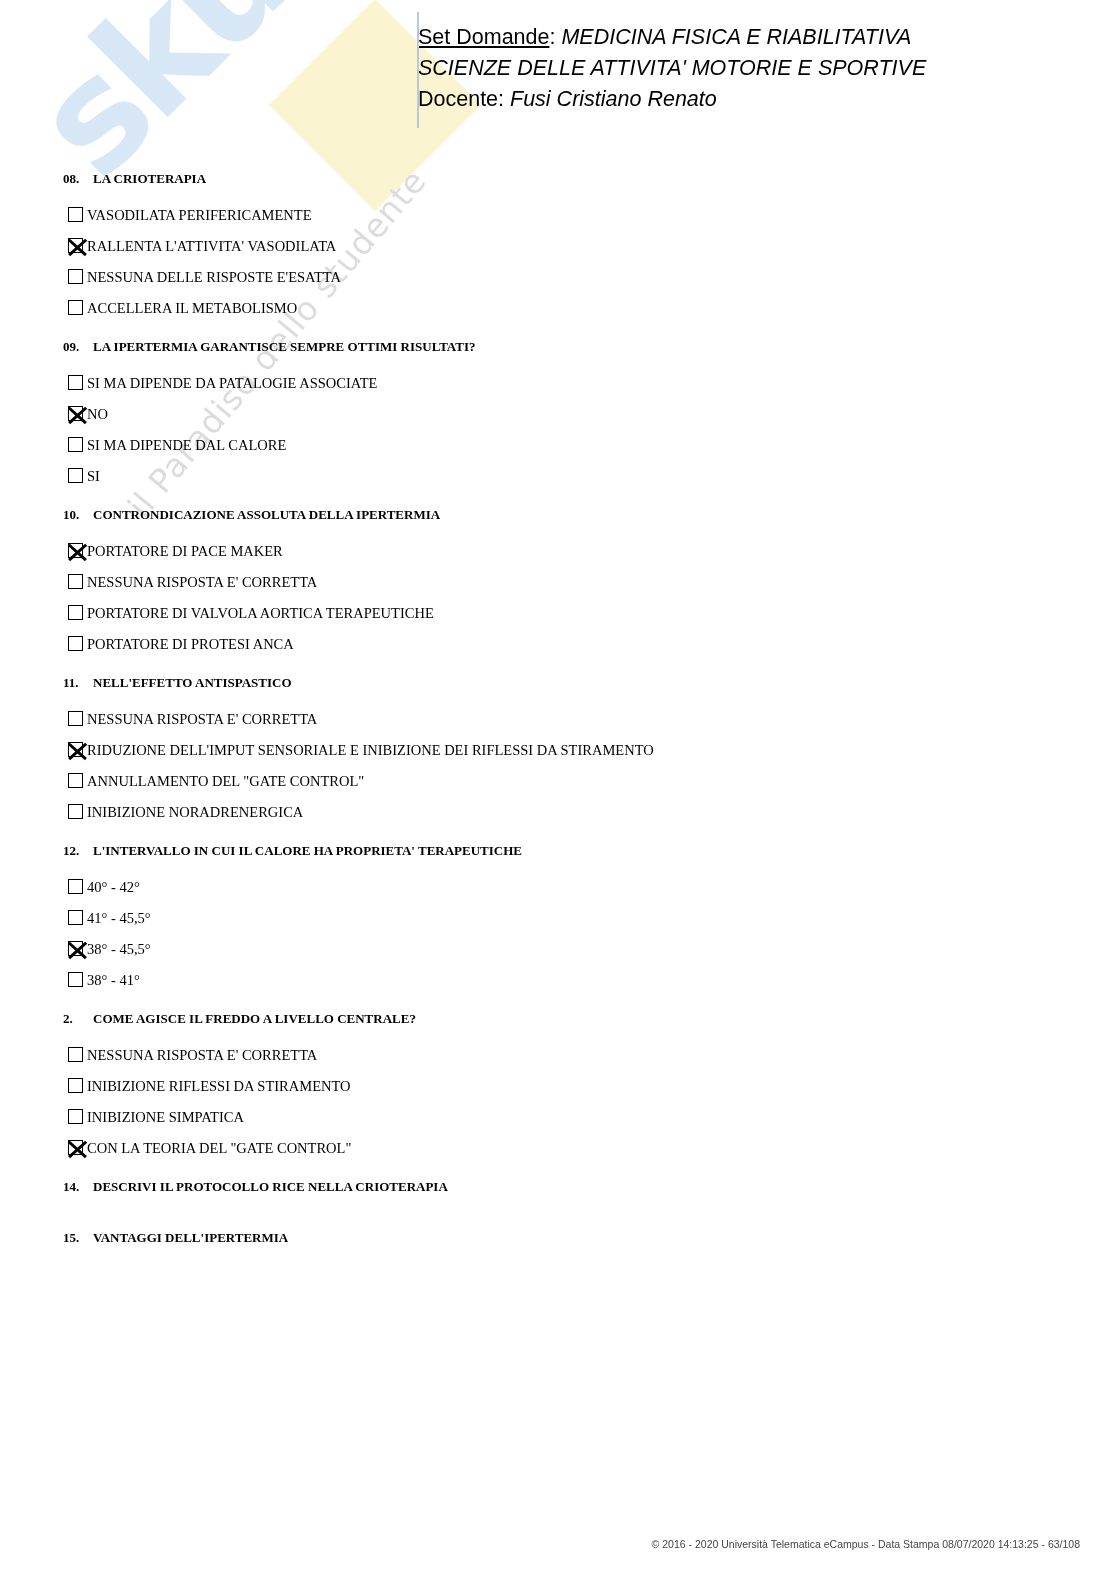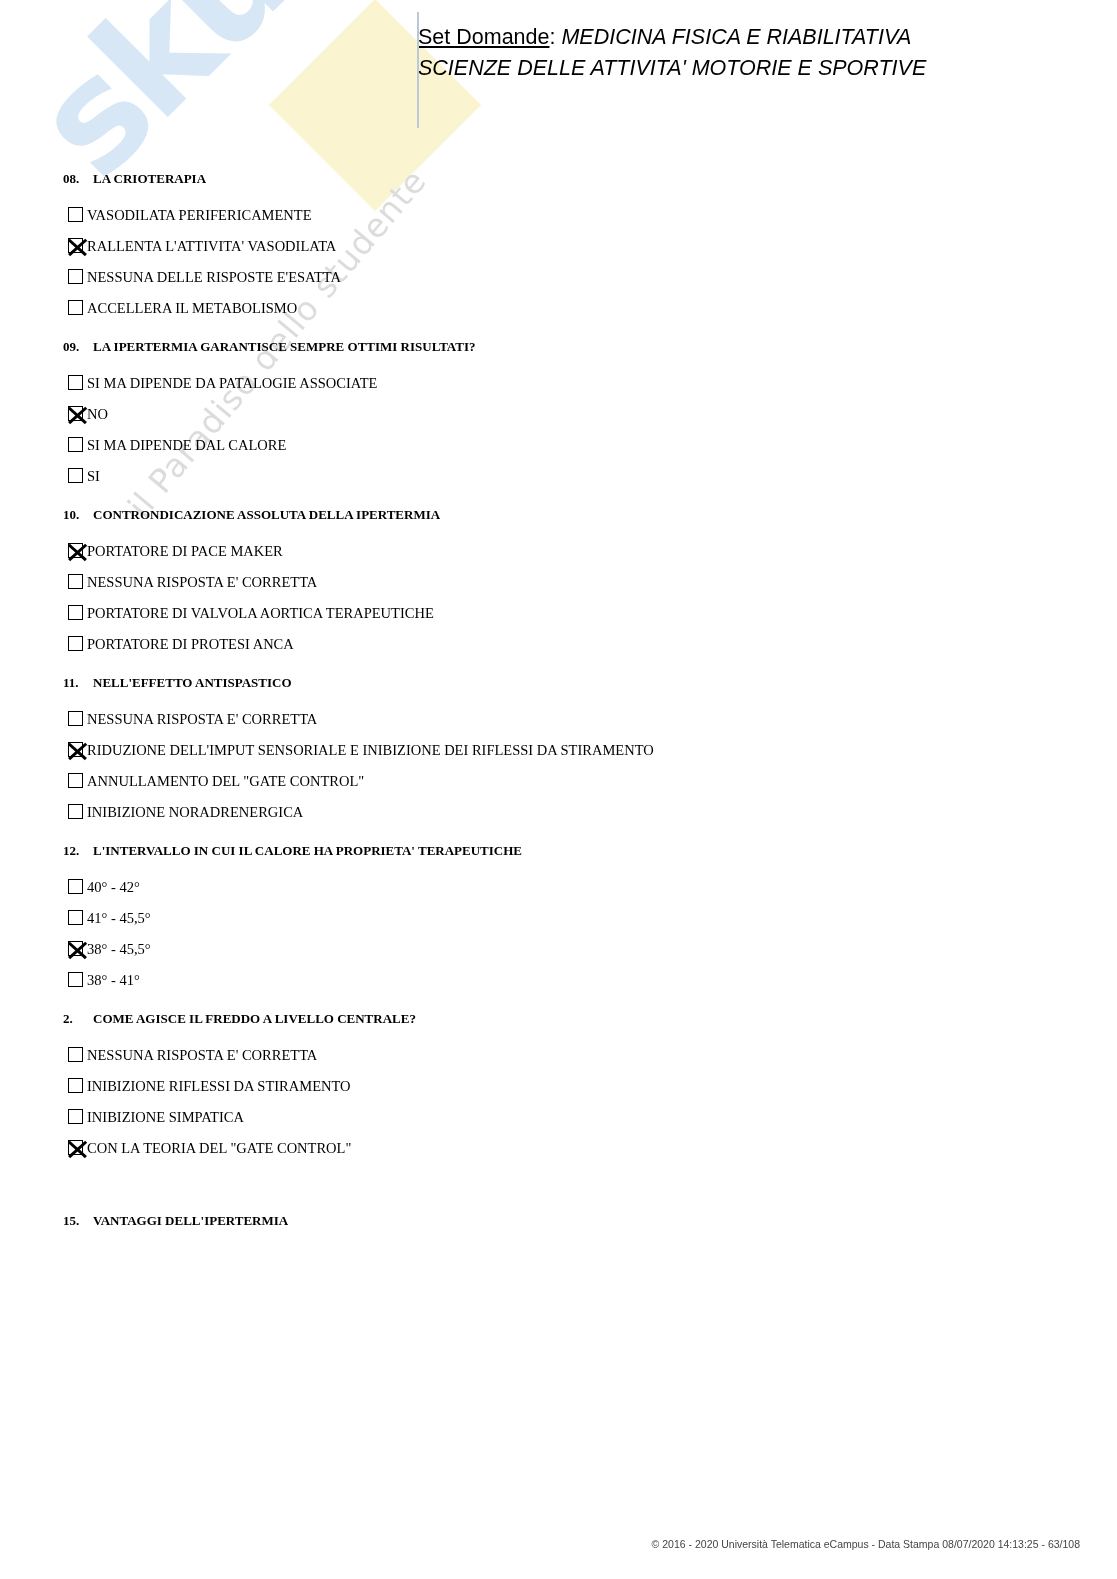--- a/index.html
+++ b/index.html
@@ -188,20 +188,23 @@
 
   <div id="header-rule"></div>
 
   <div id="header">
     <div class="hdr-line">
       <span class="hdr-label">Set Domande</span><span>: </span><span class="hdr-em">MEDICINA FISICA E RIABILITATIVA</span>
     </div>
     <div class="hdr-line">
       <span class="hdr-em">SCIENZE DELLE ATTIVITA' MOTORIE E SPORTIVE</span>
     </div>
+    <div class="hdr-line">
+      <span>Docente: </span><span class="hdr-em">Fusi Cristiano Renato</span>
+    </div>
   </div>
 
   <div id="content">
       <div class="question-block">
         <div class="q-title"><span class="q-num">08.</span><span>LA CRIOTERAPIA</span></div>
         <div class="option-row">
           <span class="checkbox"></span>
           <span class="opt-label">VASODILATA PERIFERICAMENTE</span>
         </div>
         <div class="option-row">
@@ -312,20 +315,21 @@
           <span class="checkbox"></span>
           <span class="opt-label">INIBIZIONE SIMPATICA</span>
         </div>
         <div class="option-row">
           <span class="checkbox checked"></span>
           <span class="opt-label">CON LA TEORIA DEL "GATE CONTROL"</span>
         </div>
         <div class="q-gap"></div>
       </div>
       <div class="question-block open-question">
+        <div class="q-title"><span class="q-num">14.</span><span>DESCRIVI IL PROTOCOLLO RICE NELLA CRIOTERAPIA</span></div>
         <div class="open-gap"></div>
       </div>
       <div class="question-block open-question">
         <div class="q-title"><span class="q-num">15.</span><span>VANTAGGI DELL'IPERTERMIA</span></div>
         <div class="open-gap"></div>
       </div>
     </div>
 
   <div id="footer">© 2016 - 2020 Università Telematica eCampus - Data Stampa 08/07/2020 14:13:25 - 63/108</div>
 

